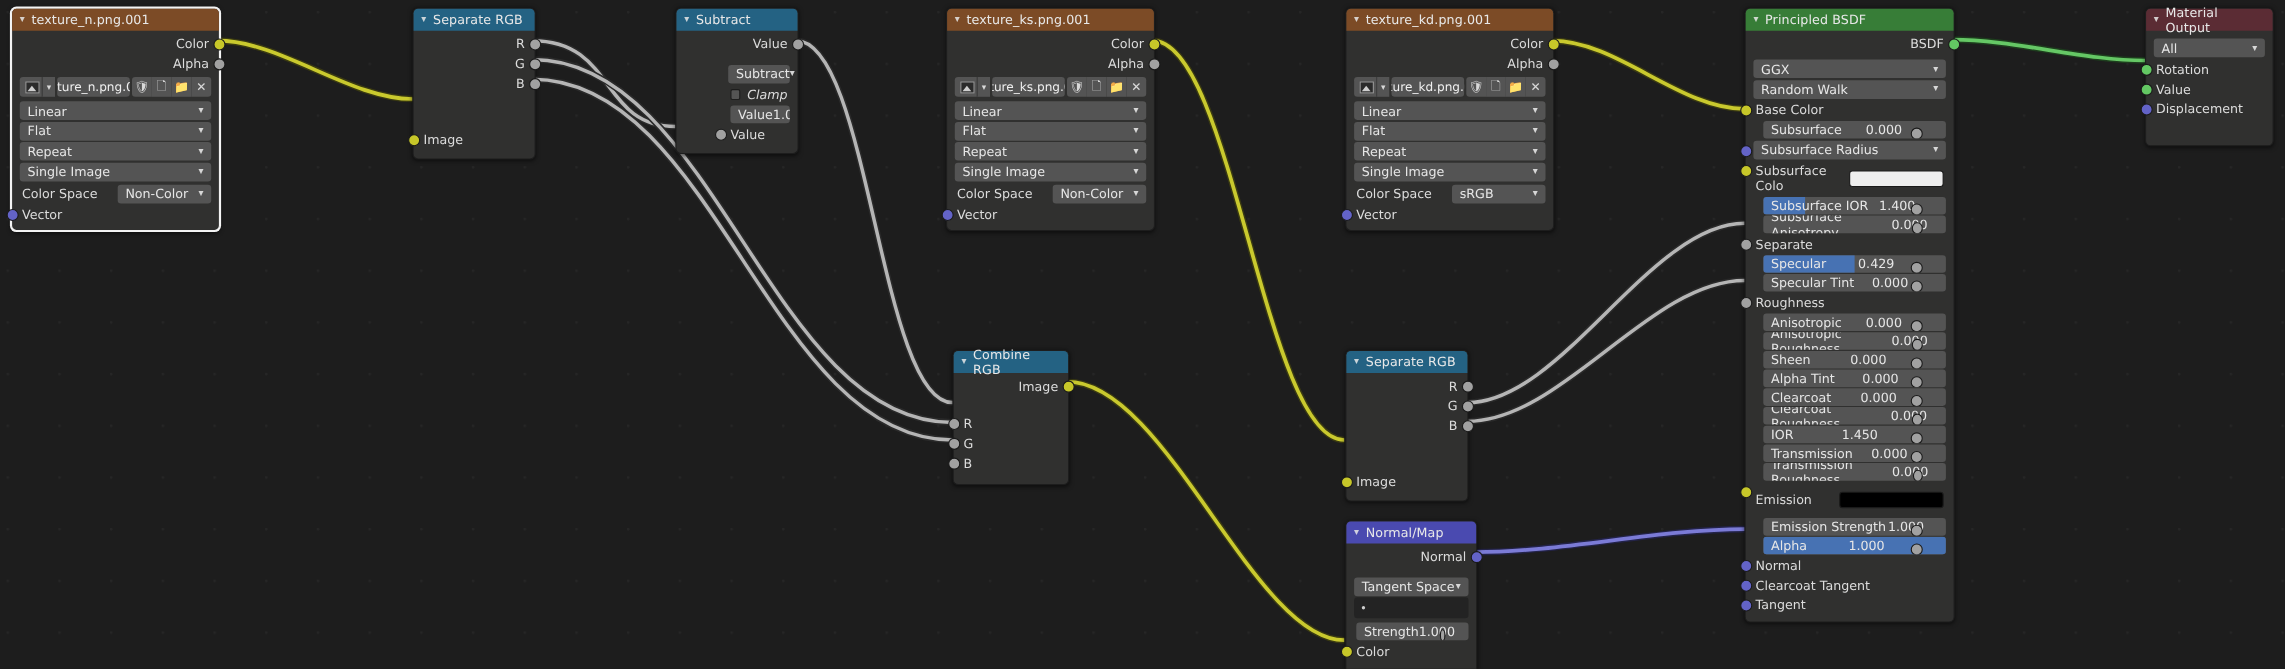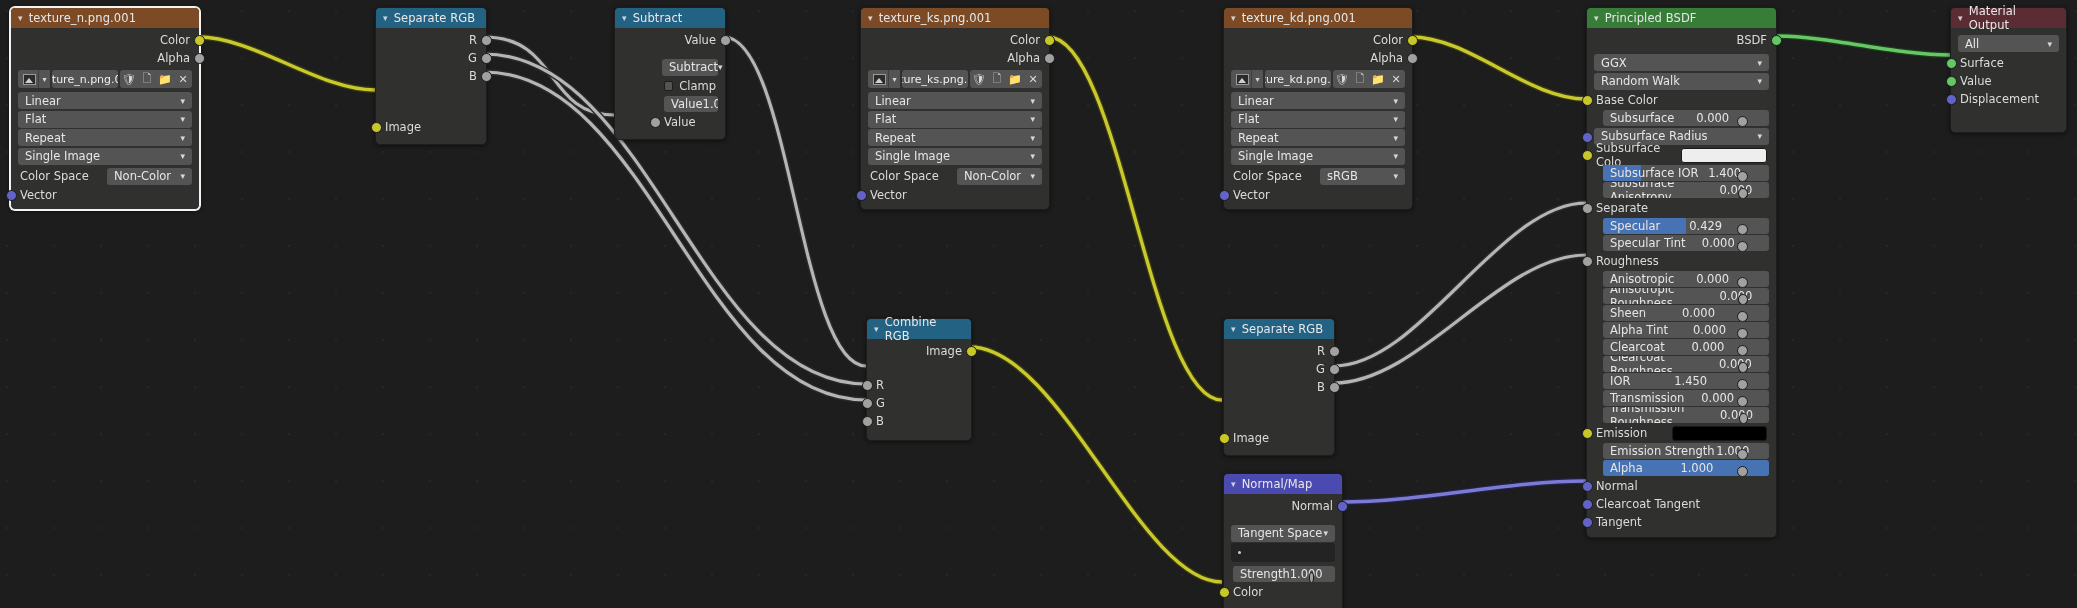--- a/index.html
+++ b/index.html
@@ -36,21 +36,21 @@
   .wid.dark{background:#232323;}
   .wid.drop{background:#545454;justify-content:space-between;}
   .wid .cv{font-size:9px;opacity:.9;}
   .num{margin:1px 7px 1px 16px;height:16px;border-radius:3px;background:#545454;
        display:flex;align-items:center;justify-content:space-between;
        padding:0 7px;font-size:11.5px;color:#e6e6e6;box-sizing:border-box;position:relative;overflow:hidden;}
   .num .fill{position:absolute;left:0;top:0;bottom:0;background:#4772b3;}
   .num span{position:relative;z-index:1;}
   .swatch{height:15px;border-radius:3px;border:1px solid #1a1a1a;box-sizing:border-box;}
 
-  .inline-row{position:relative;height:18px;display:flex;align-items:center;
+  .inline-row{position:relative;height:32px;display:flex;align-items:center;
       justify-content:space-between;padding:0 9px;font-size:11.5px;color:#dcdcdc;}
 
   .chk{width:10px;height:10px;border-radius:2px;background:#545454;
        border:1px solid #1d1d1d;margin-right:6px;box-sizing:border-box;}
 
   .imgrow{display:flex;align-items:center;margin:3px 7px 4px 7px;height:18px;gap:0;}
   .ibtn{background:#545454;height:18px;display:flex;align-items:center;justify-content:center;
         box-sizing:border-box;color:#d8d8d8;}
   .ibtn.icon{width:20px;border-radius:3px 0 0 3px;padding-left:2px;}
   .ibtn.chevsm{width:12px;border-radius:0;font-size:8px;border-left:1px solid #3e3e3e;}
@@ -206,21 +206,21 @@
     <div class="body" style="padding-bottom:8px;padding-left:40px;">
       <div class="row r-out">
         <span>Value</span>
         <span class="sock out s-grey" style="top:4px;"></span>
       </div>
       <div style="height:8px;"></div>
       <div class="wid drop">
           <span>Subtract</span>
           <span class="cv">▾</span>
         </div>
-      <div class="row" style="padding-left:9px;">
+      <div class="row" style="padding-left:9px;font-style:italic;">
         <span class="chk"></span>
         <span>Clamp</span>
       </div>
       <div class="num" style="margin-left:9px;margin-right:7px;">
         <span>Value</span>
         <span>1.000</span>
         <span class="sock s-grey" style="top:3px;left:-14px;"></span>
       </div>
       <div class="row">
         <span class="sock s-grey" style="top:4px;"></span>
@@ -595,21 +595,21 @@
       <span class="chev">▾</span>
       <span>Material Output</span>
     </div>
     <div class="body" style="padding-bottom:24px;">
       <div class="wid drop" style="margin-top:4px;">
           <span>All</span>
           <span class="cv">▾</span>
         </div>
       <div class="row">
         <span class="sock s-green" style="top:4px;"></span>
-        <span>Surface</span>
+        <span>Rotation</span>
       </div>
       <div class="row">
         <span class="sock s-green" style="top:4px;"></span>
         <span>Value</span>
       </div>
       <div class="row">
         <span class="sock s-purple" style="top:4px;"></span>
         <span>Displacement</span>
       </div>
     </div>

